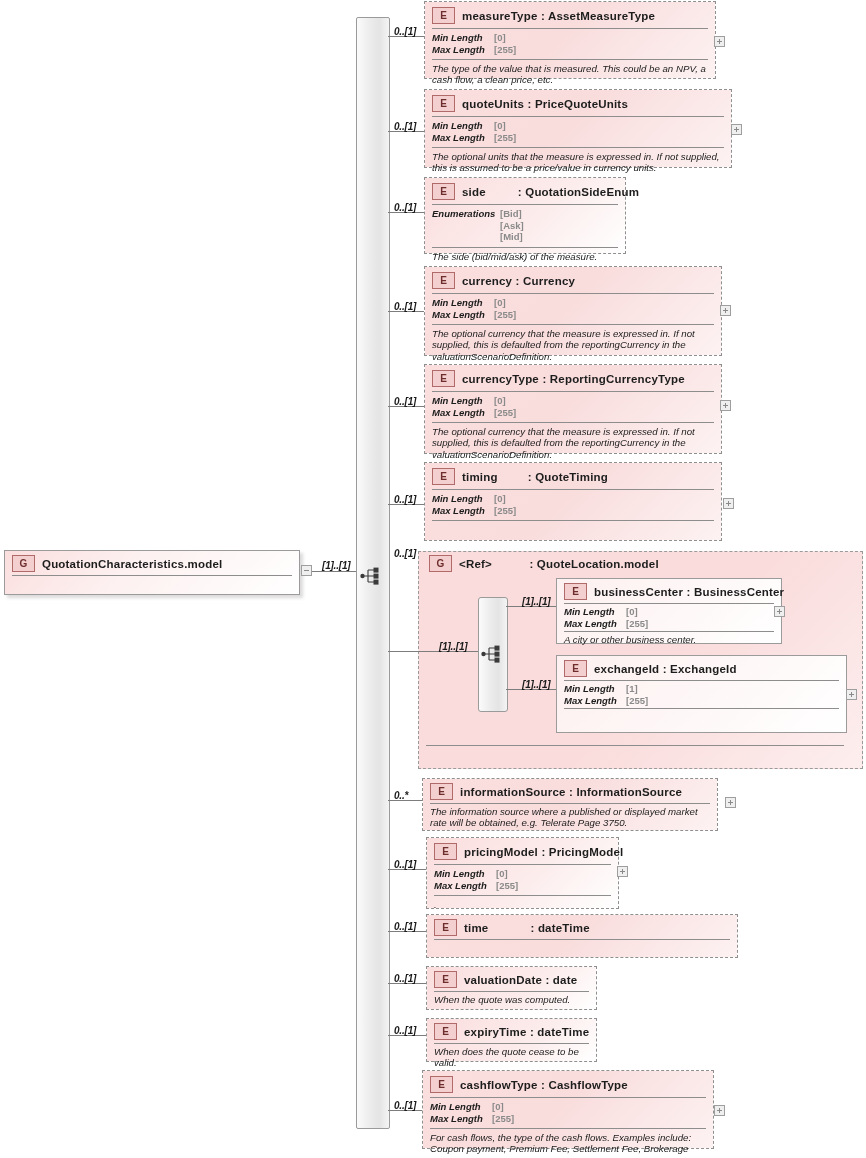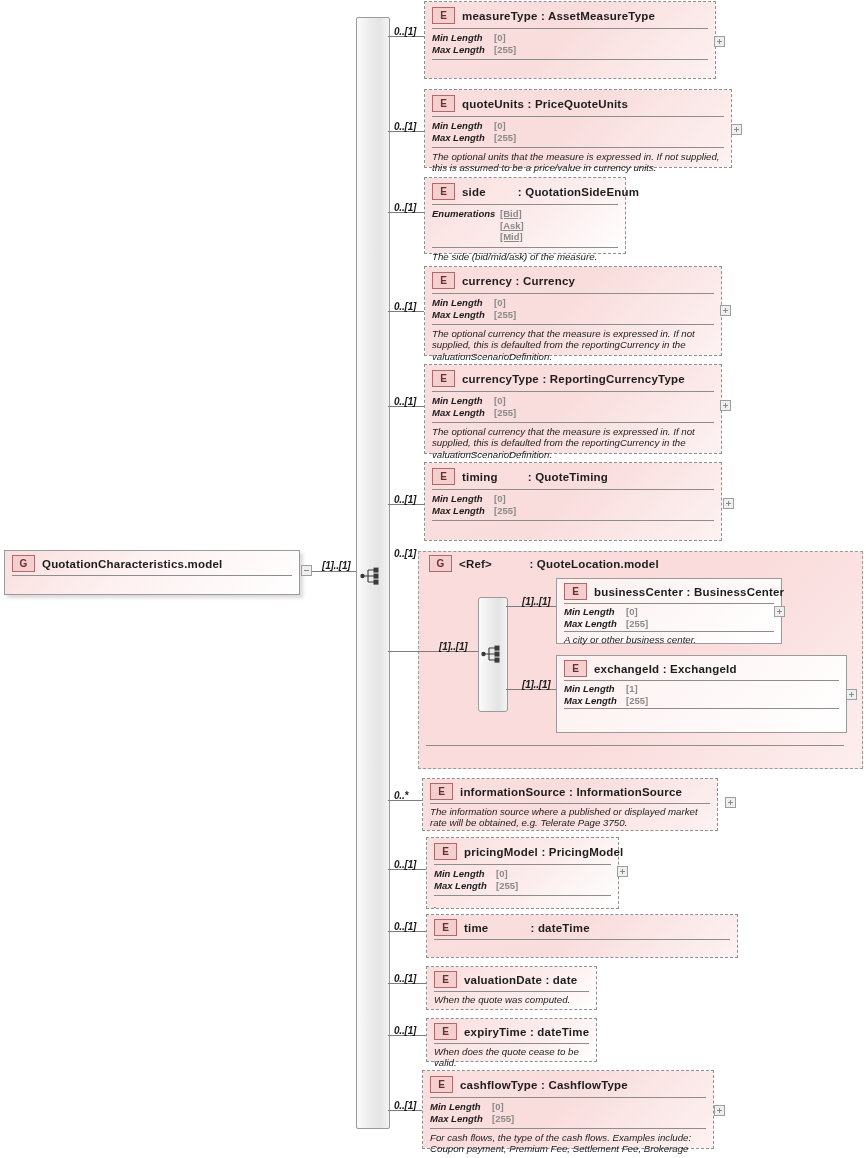--- a/index.html
+++ b/index.html
@@ -60,21 +60,21 @@
 
   .rule{height:1px;background:#8d8d8d;margin:0 7px;}
 
   .facets{
     position:relative;padding:3px 7px 4px 7px;
     font-size:9.5px;line-height:11.5px;
   }
   .frow{display:flex;white-space:nowrap;}
   .fname{font-style:italic;font-weight:bold;color:#1c1c1c;width:62px;flex:0 0 62px;}
   .fval{color:#8a8a8a;font-weight:bold;}
-  .fenum{color:#8a8a8a;font-weight:bold;line-height:11.5px;text-decoration:underline;}
+  .fenum{color:#8a8a8a;font-weight:bold;line-height:11.5px;}
 
   .doc{
     position:relative;padding:3px 8px 4px 7px;
     font-size:9.7px;line-height:11.4px;font-style:italic;color:#1c1c1c;
   }
 
   
   .plus{
     position:absolute;width:11px;height:11px;box-sizing:border-box;
     border:1px solid #9e9e9e;background:#efefef;
@@ -165,20 +165,21 @@
         <div class="frow">
             <span class="fname">Min Length</span>
             <span class="fval">[0]</span>
           </div>
         <div class="frow">
             <span class="fname">Max Length</span>
             <span class="fval">[255]</span>
           </div>
       </div>
       <div class="rule"></div>
+      <div class="doc">The type of the value that is measured. This could be an NPV, a cash flow, a clean price, etc.</div>
     </div>
   </div>
   <div class="plus" style="left:714px;top:36px;"></div>
 
   <div class="node dashed" style="left:424px;top:89px;width:308px;height:79px;">
     <div class="bg"></div>
     <div class="inner">
       <div class="hdr">
         <div class="badge">E</div>
         <div class="title"><span class="nm">quoteUnits</span>&nbsp;<span class="ty">: PriceQuoteUnits</span></div>

